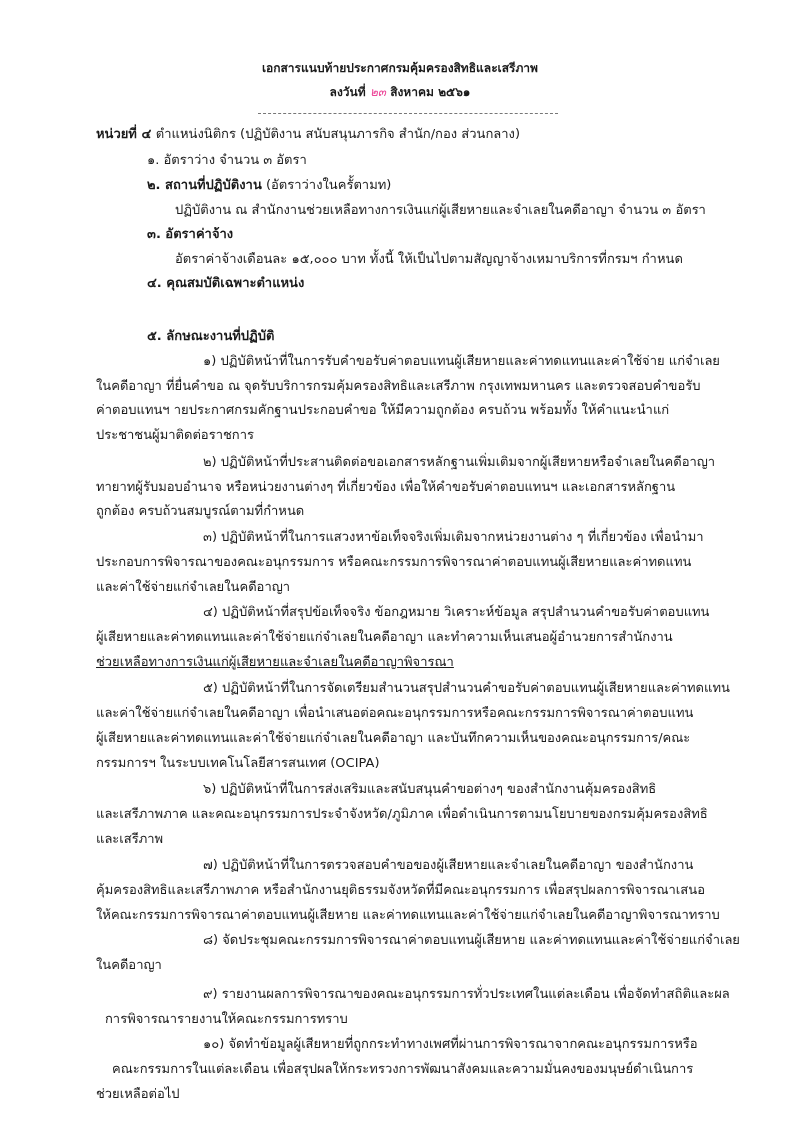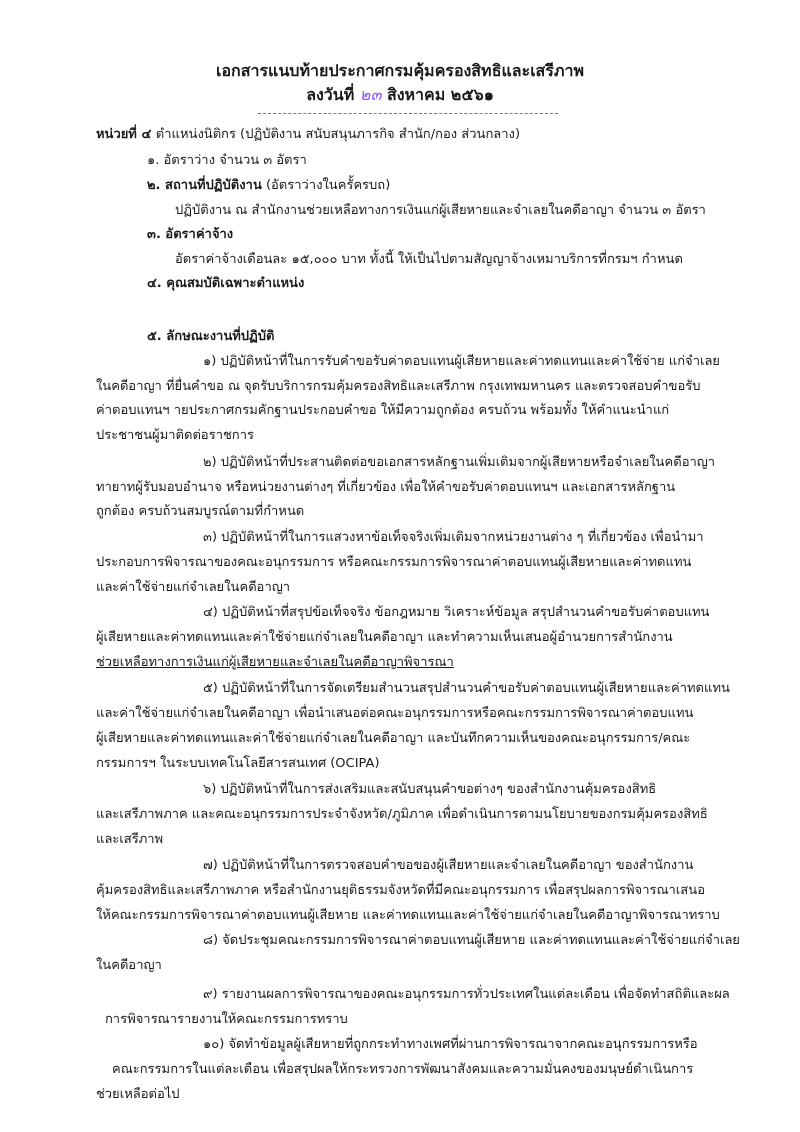--- a/index.html
+++ b/index.html
@@ -1,20 +1,20 @@
 <!DOCTYPE html>
 <html><head>
 <meta charset="utf-8">
 <style>
   html, body { margin:0; padding:0; background:#ffffff; }
   body { width:800px; height:1132px; position:relative; overflow:hidden;
          font-family:"DejaVu Sans", sans-serif; color:#1a1a1a; }
   .page { position:absolute; left:0; top:0; width:800px; height:1132px; }
-  .hdr { position:absolute; left:0; width:800px; text-align:center; font-weight:bold; font-size:16px; }
-  .hdr .hand { color:#8b5cf6; font-weight:normal; font-style:italic; }
+  .hdr { position:absolute; left:0; width:800px; text-align:center; font-weight:bold; font-size:12px; }
+  .hdr .hand { color:#ec4899; font-weight:normal; font-style:italic; }
   .dash { position:absolute; left:258px; width:300px; top:113px; border-top:1px dashed #777; }
   .line { position:absolute; font-size:13px; white-space:nowrap; line-height:18px; }
   .b { font-weight:bold; }
 </style>
 </head>
 <body>
 
 <div class="page">
 
   <div class="hdr" style="top:58px;">เอกสารแนบท้ายประกาศกรมคุ้มครองสิทธิและเสรีภาพ</div>
@@ -26,21 +26,21 @@
   <div class="dash"></div>
 
   <div class="line b" style="left:96px; top:125px;">
     <span>หน่วยที่ ๔</span>
     <span style="font-weight:normal;">ตำแหน่งนิติกร (ปฏิบัติงาน สนับสนุนภารกิจ สำนัก/กอง ส่วนกลาง)</span>
   </div>
 
   <div class="line" style="left:147px; top:151px;">๑. อัตราว่าง  จำนวน ๓ อัตรา</div>
   <div class="line" style="left:147px; top:176px;">
     <span class="b">๒. สถานที่ปฏิบัติงาน</span>
-    <span>(อัตราว่างในครั้ครบถ)</span>
+    <span>(อัตราว่างในครั้ตามท)</span>
   </div>
   <div class="line" style="left:175px; top:201px;">ปฏิบัติงาน ณ สำนักงานช่วยเหลือทางการเงินแก่ผู้เสียหายและจำเลยในคดีอาญา จำนวน ๓ อัตรา</div>
   <div class="line b" style="left:147px; top:225px;">๓. อัตราค่าจ้าง</div>
   <div class="line" style="left:175px; top:250px;">อัตราค่าจ้างเดือนละ ๑๕,๐๐๐ บาท ทั้งนี้ ให้เป็นไปตามสัญญาจ้างเหมาบริการที่กรมฯ กำหนด</div>
   <div class="line b" style="left:147px; top:274px;">๔. คุณสมบัติเฉพาะตำแหน่ง</div>
   <div class="line b" style="left:147px; top:327px;">๕. ลักษณะงานที่ปฏิบัติ</div>
 
   <div class="line" style="left:203px; top:352px;">๑) ปฏิบัติหน้าที่ในการรับคำขอรับค่าตอบแทนผู้เสียหายและค่าทดแทนและค่าใช้จ่าย แก่จำเลย</div>
   <div class="line" style="left:96px; top:377px;">ในคดีอาญา ที่ยื่นคำขอ ณ จุดรับบริการกรมคุ้มครองสิทธิและเสรีภาพ กรุงเทพมหานคร และตรวจสอบคำขอรับ</div>
   <div class="line" style="left:96px; top:401px;">ค่าตอบแทนฯ ายประกาศกรมคักฐานประกอบคำขอ ให้มีความถูกต้อง ครบถ้วน พร้อมทั้ง ให้คำแนะนำแก่</div>

